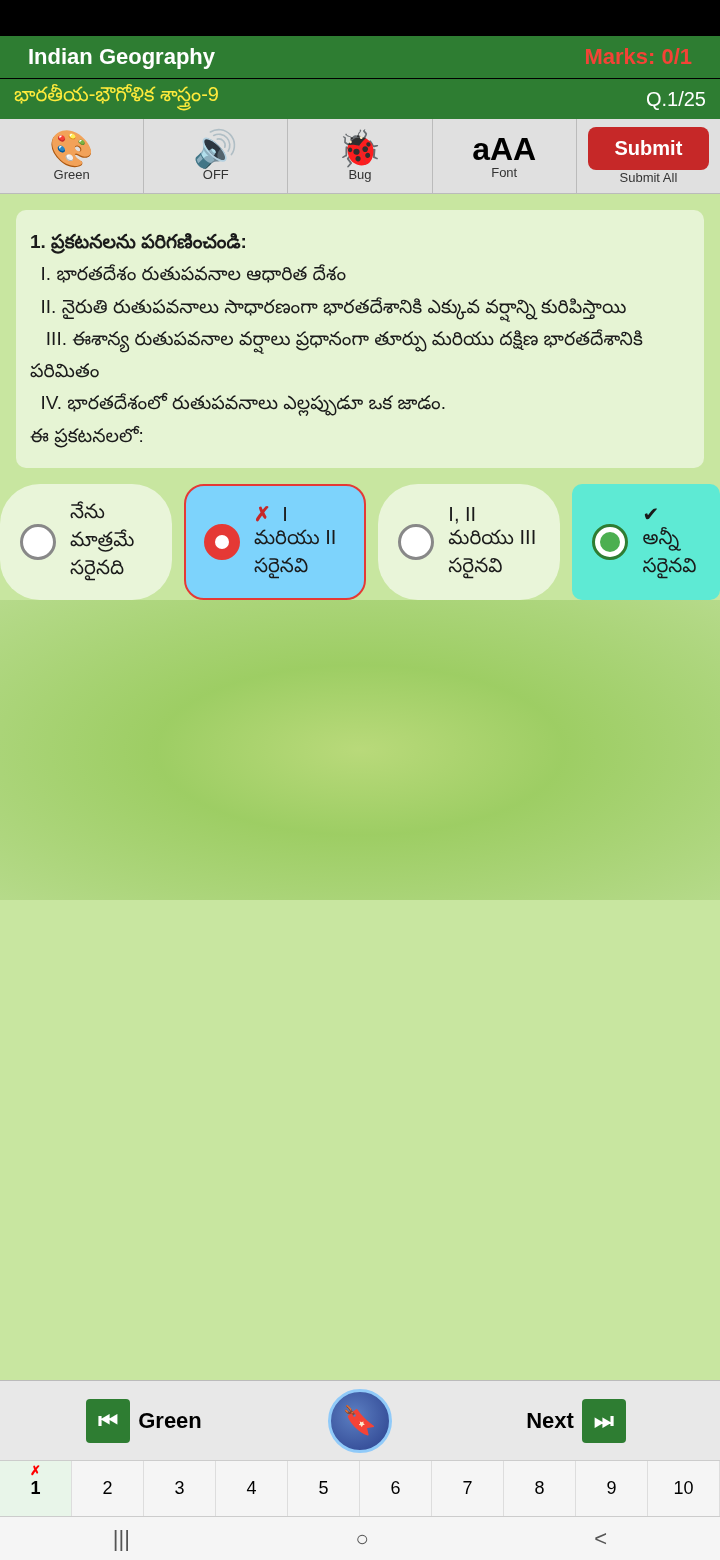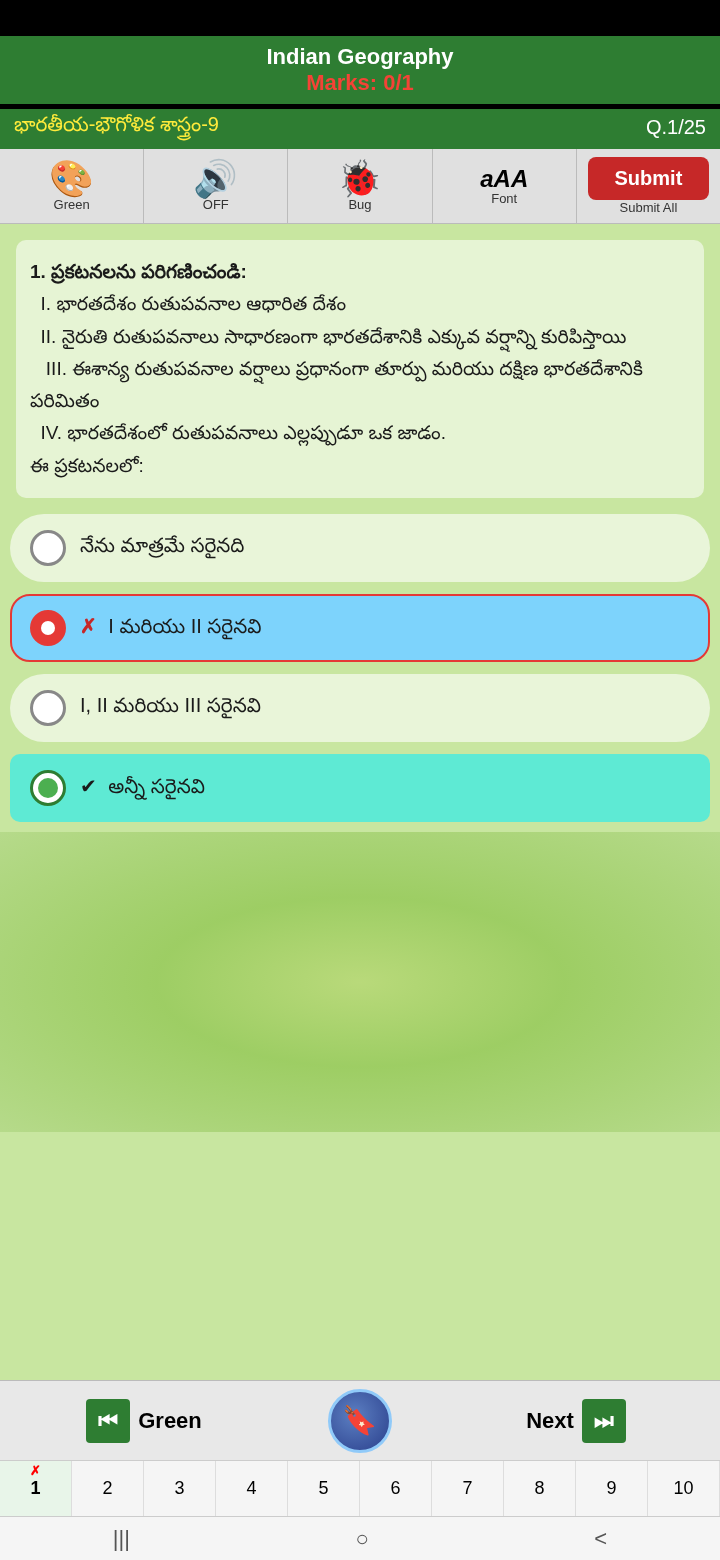--- a/index.html
+++ b/index.html
@@ -13,44 +13,43 @@
     }
     
     #status-bar {
       height: 36px;
       background: #000;
       width: 100%;
     }
     
     #header {
       background: #2e7d32;
-      padding: 8px 14px;
+      padding: 8px 28px;
       display: flex;
       justify-content: space-between;
       align-items: center;
-      flex-direction: column;
     }
     #app-title {
       color: #fff;
       font-size: 22px;
       font-weight: bold;
     }
     #marks {
       color: #f44336;
       font-size: 22px;
       font-weight: bold;
     }
     
     #sub-header {
       background: #2e7d32;
       padding: 4px 14px 8px;
       display: flex;
       justify-content: space-between;
-      align-items: center;
-      border-top: 5px solid #000000;
+      align-items: flex-end;
+      border-top: 1px solid #000000;
     }
     #subject-title {
       color: #ffeb3b;
       font-size: 20px;
     }
     #question-counter {
       color: #fff;
       font-size: 20px;
     }
     
@@ -98,23 +97,21 @@
       background: rgba(255,255,255,0.55);
       margin: 16px;
       border-radius: 10px;
       padding: 16px 14px;
       font-size: 19px;
       line-height: 1.7;
       color: #1a1a1a;
     }
     
     #options-area {
-      margin: 10px;
-      display: flex;
-      flex-direction: column;
+      display: flex;
       gap: 12px;
     }
     .option-row {
       display: flex;
       align-items: center;
       background: rgba(255,255,255,0.6);
       border-radius: 40px;
       padding: 14px 18px;
       font-size: 20px;
       cursor: pointer;
@@ -297,21 +294,21 @@
   </div>
   <div class="toolbar-item">
     <span class="toolbar-icon">🔊</span>
     <span class="toolbar-label">OFF</span>
   </div>
   <div class="toolbar-item">
     <span class="toolbar-icon">🐞</span>
     <span class="toolbar-label">Bug</span>
   </div>
   <div class="toolbar-item">
-    <span class="toolbar-icon" style="font-size:24px;font-weight:bold;font-style:italic;">aAA</span>
+    <span class="toolbar-icon" style="font-size:32px;font-weight:bold;">aAA</span>
     <span class="toolbar-label">Font</span>
   </div>
   <div class="toolbar-item">
     <button class="submit-btn">Submit</button>
     <span class="toolbar-label">Submit All</span>
   </div>
 </div>
 
 <div id="question-area">
   <p>

